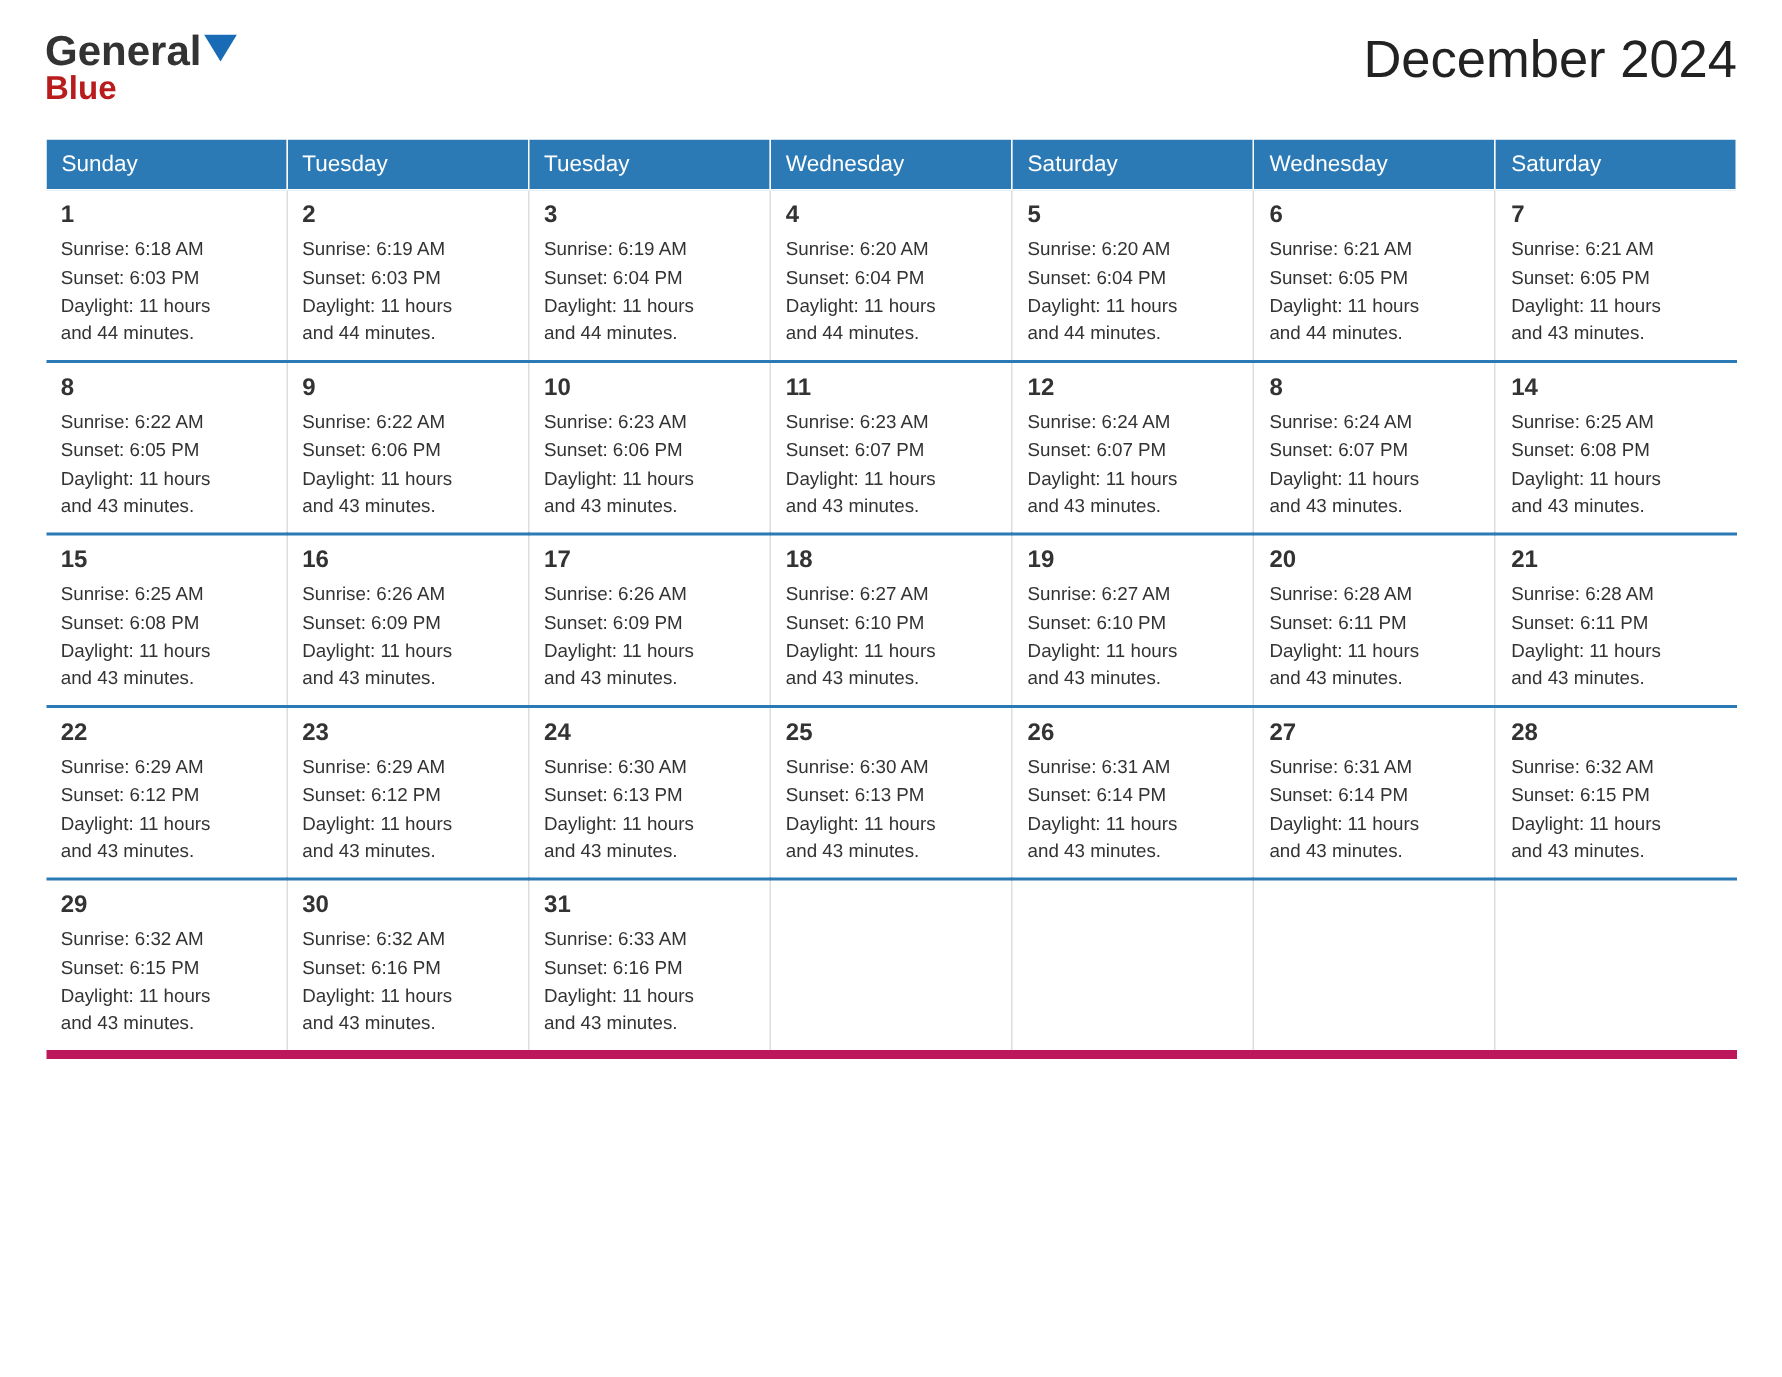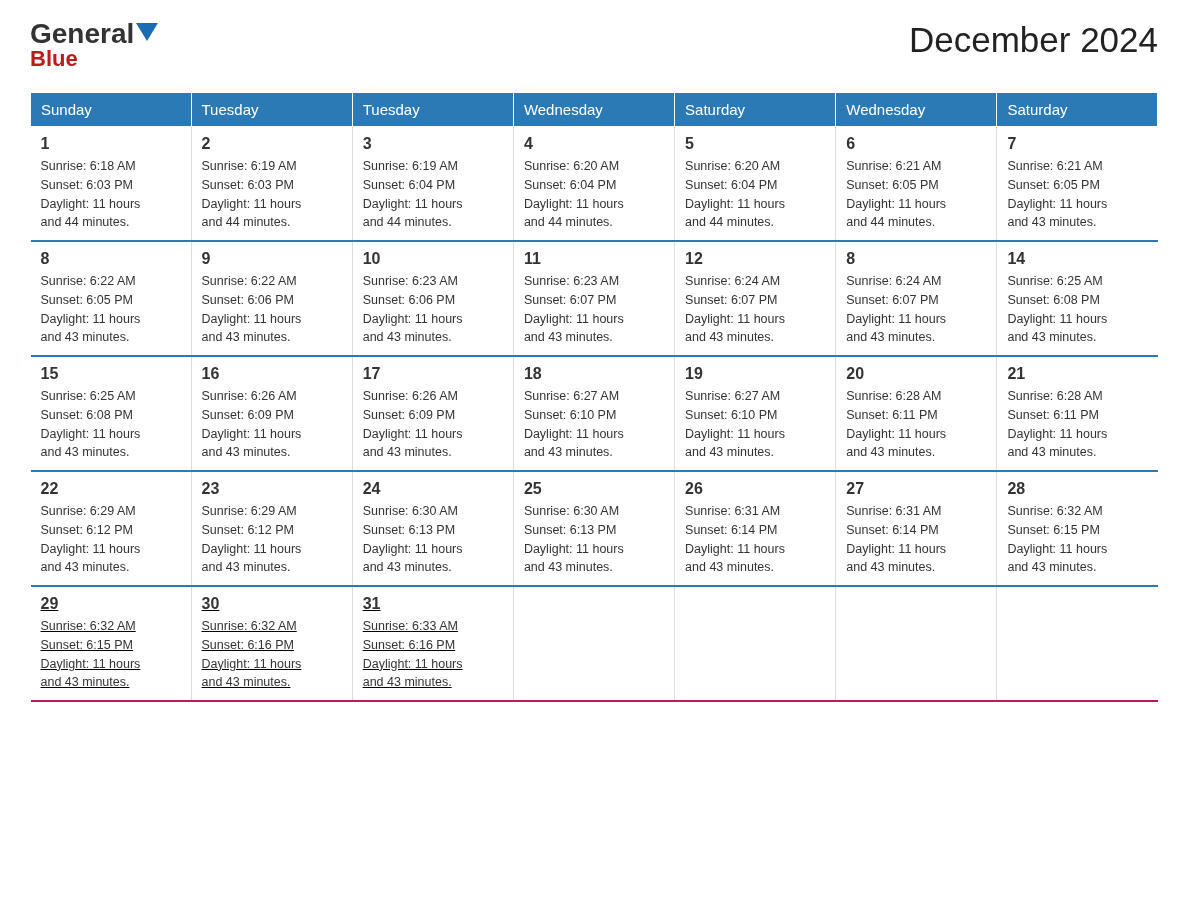--- a/index.html
+++ b/index.html
@@ -82,22 +82,21 @@
       color: #333;
       display: block;
       margin-bottom: 4px;
     }
     .day-info {
       font-size: 12.5px;
       color: #333;
       line-height: 1.5;
     }
     tbody tr:last-child {
-      border-bottom: 2px solid #be185d;
-      text-decoration: underline;
+      border-bottom: 6px solid #be185d;
     }
     .empty-cell {
       background: #fff;
     }
   </style>
 </head>
 <body>
 
 <div class="header">
   <div class="logo">

